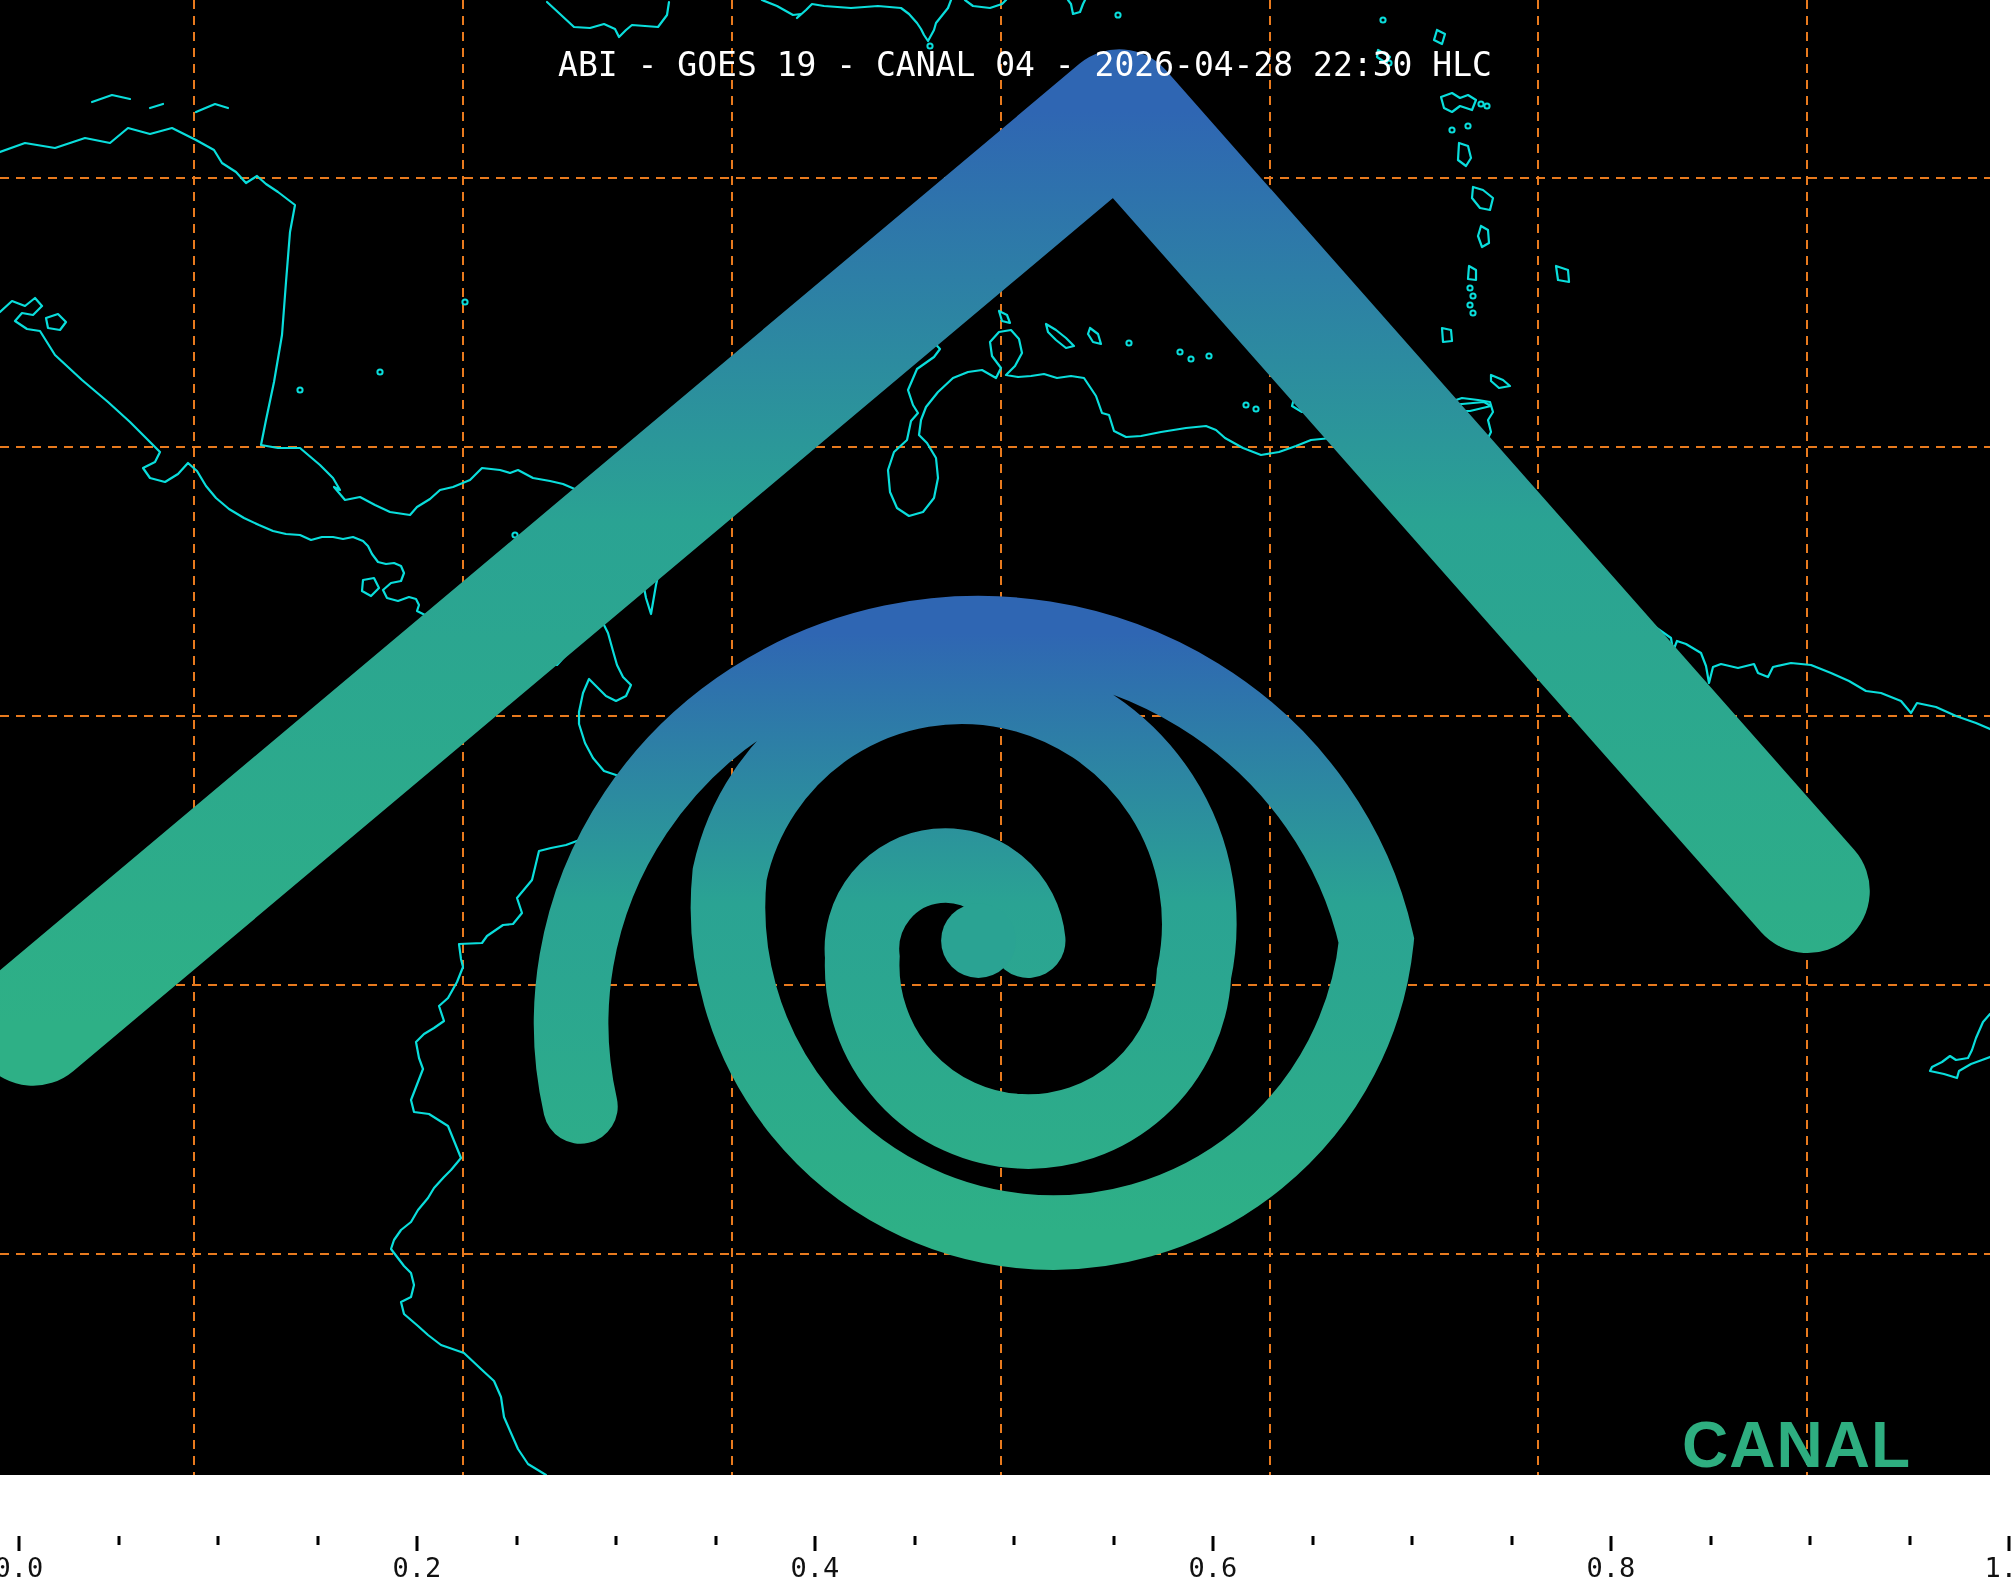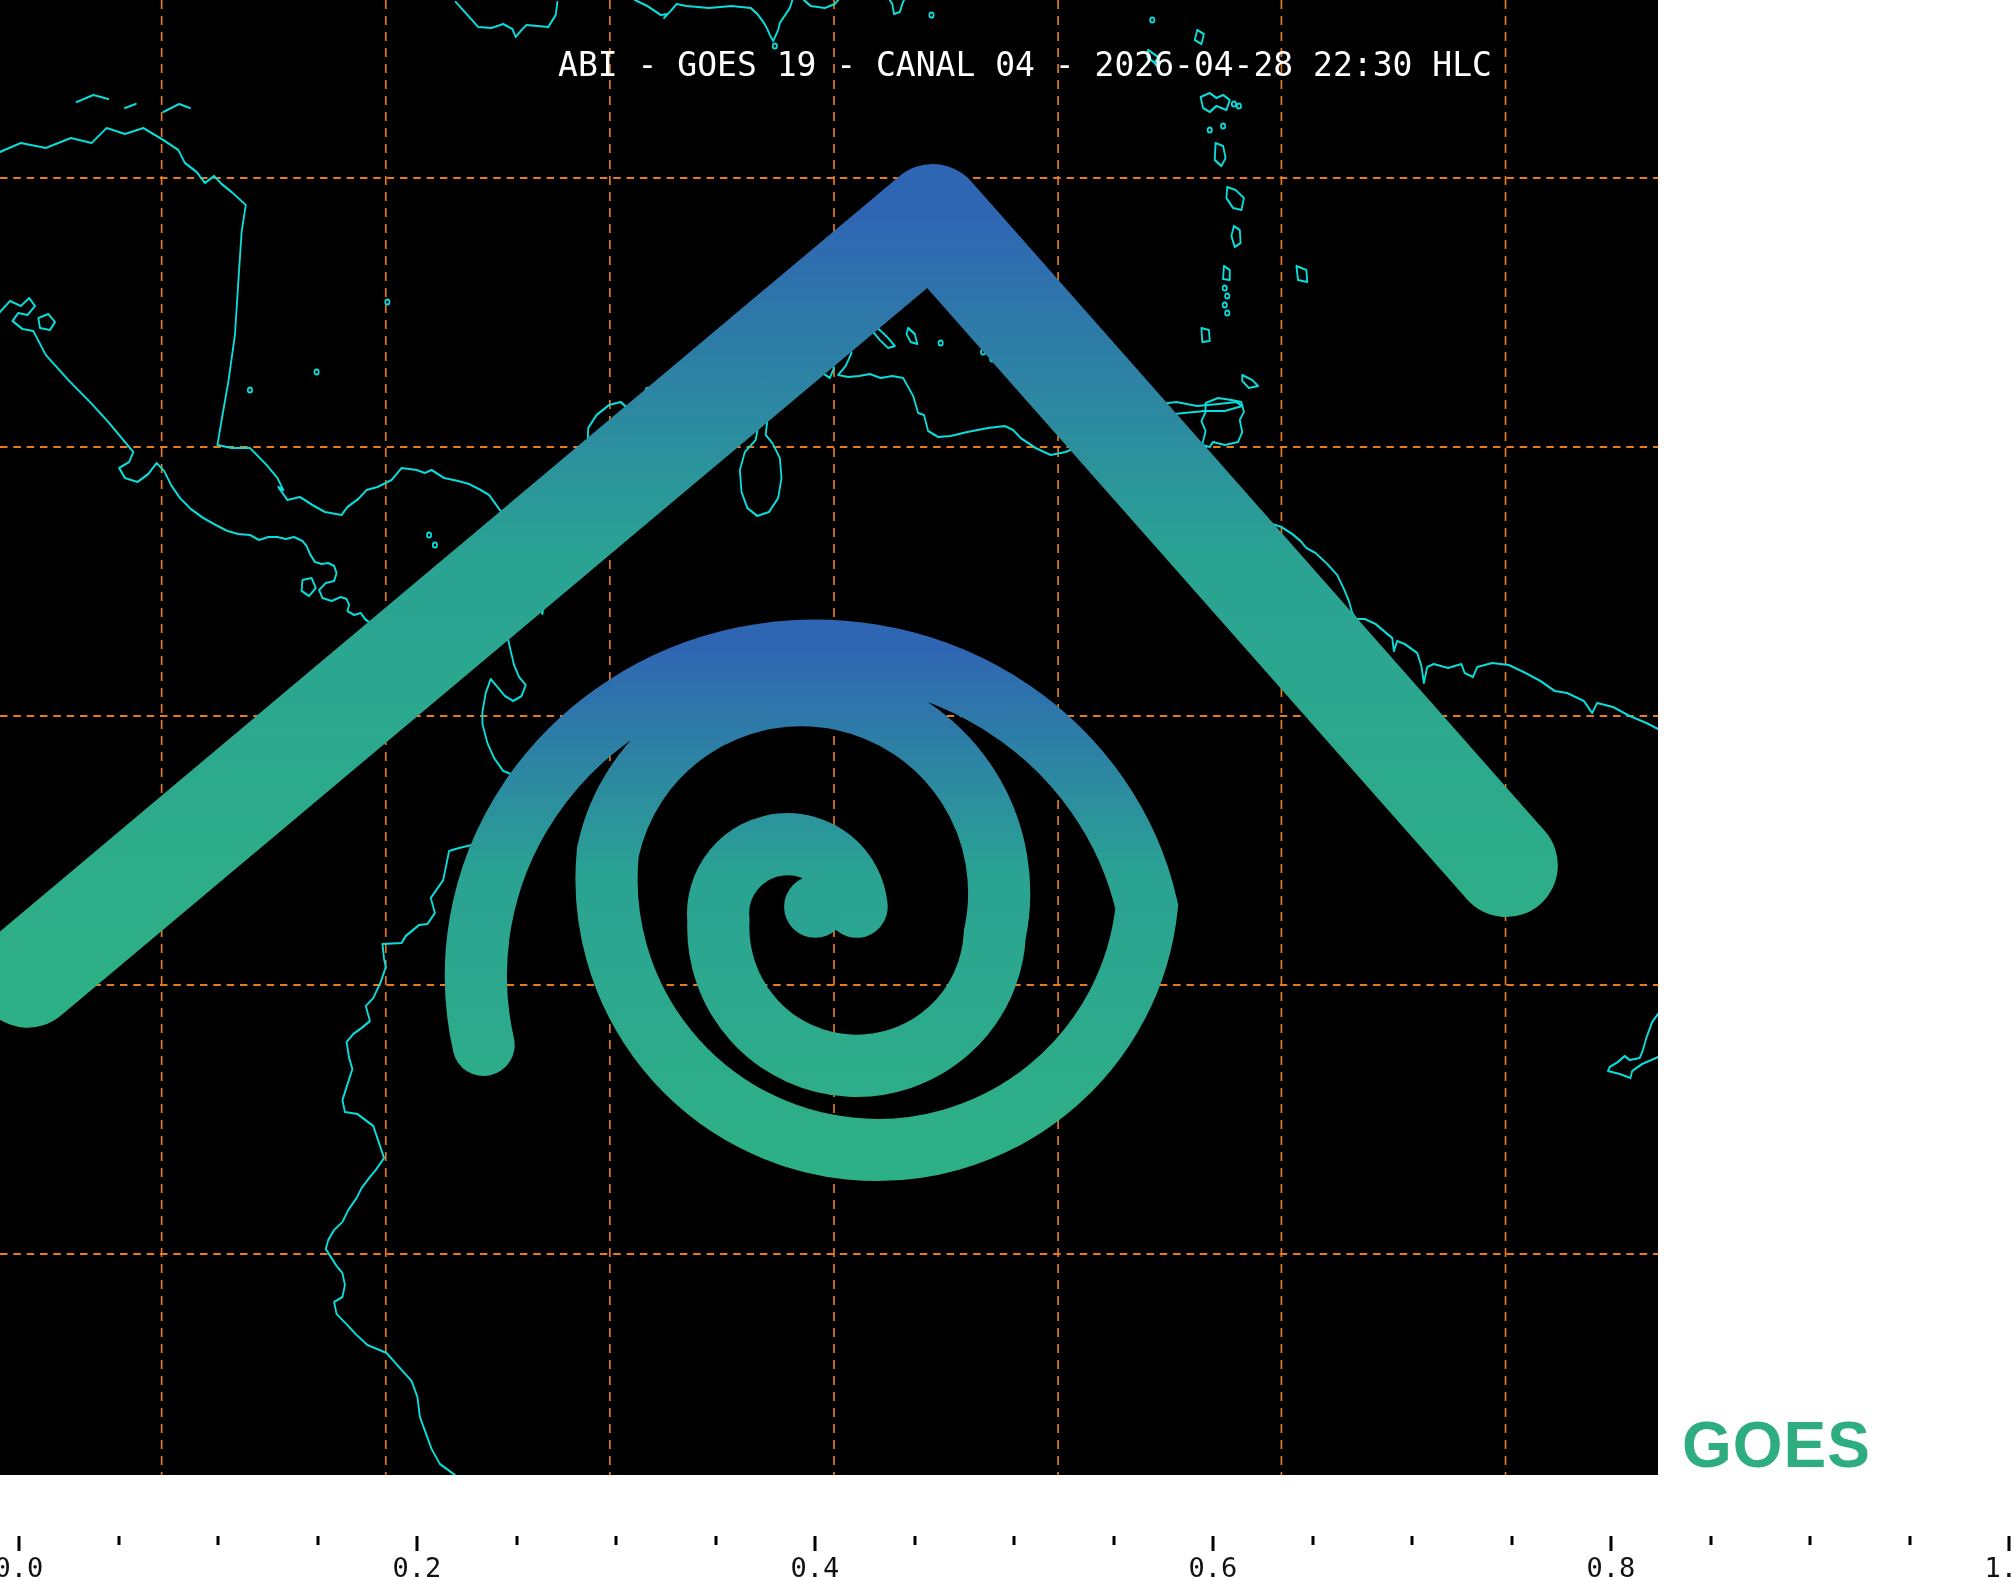--- a/index.html
+++ b/index.html
@@ -1,21 +1,21 @@
 <!DOCTYPE html>
 <html><head>
 <meta charset="utf-8">
 <style>
   html,body{margin:0;padding:0;background:#ffffff;}
   .stage{
     position:relative;width:2011px;height:1577px;background:#ffffff;overflow:hidden;
     font-family:"DejaVu Sans Mono", monospace;
   }
   .map{
-    position:absolute;left:0;top:0;width:1658px;height:1475px;background:#000000;
+    position:absolute;left:0;top:0;width:1990px;height:1475px;background:#000000;
   }
   .map svg{position:absolute;left:0;top:0;width:100%;height:100%;}
   .map-title{
     position:absolute;left:30px;top:45px;width:1990px;text-align:center;
     color:#ffffff;font-size:33px;letter-spacing:0px;white-space:pre;z-index:5;
   }
   .logo{position:absolute;left:1662px;top:1243px;width:240px;height:175px;z-index:4;}
   .logo-text{
     position:absolute;left:1682px;top:1408px;z-index:4;
     font-family:"Liberation Sans", sans-serif;font-weight:bold;
@@ -119,21 +119,21 @@
         <linearGradient id="ideamGrad" x1="0" y1="0" x2="0" y2="1">
           <stop offset="0" stop-color="#2f66b3"></stop>
           <stop offset="0.45" stop-color="#2aa393"></stop>
           <stop offset="1" stop-color="#2eb086"></stop>
         </linearGradient>
       </defs>
       <path d="M 4 122 L 135 12 L 218 106" fill="none" stroke="url(#ideamGrad)" stroke-width="15" stroke-linecap="round" stroke-linejoin="round"></path>
       <path d="M 70 132 A 48 46 0 1 1 166 112 A 38 38 0 1 1 88 104 A 26 26 0 1 1 144 116 A 15 15 0 1 1 104 114 A 7 7 0 1 1 124 112" fill="none" stroke="url(#ideamGrad)" stroke-width="9" stroke-linecap="round"></path>
       <circle cx="118" cy="112" r="4.5" fill="#2aa393"></circle>
     </svg>
-    <div class="logo-text">GOES</div>
+    <div class="logo-text">CANAL</div>
   </div>
 
   <div class="cb-ticks" id="cb-ticks">
       <div class="cb-tick minor" style="left: 99.5px;"></div>
       <div class="cb-tick minor" style="left: 199px;"></div>
       <div class="cb-tick minor" style="left: 298.5px;"></div>
       <div class="cb-tick minor" style="left: 497.5px;"></div>
       <div class="cb-tick minor" style="left: 597px;"></div>
       <div class="cb-tick minor" style="left: 696.5px;"></div>
       <div class="cb-tick minor" style="left: 895.5px;"></div>

